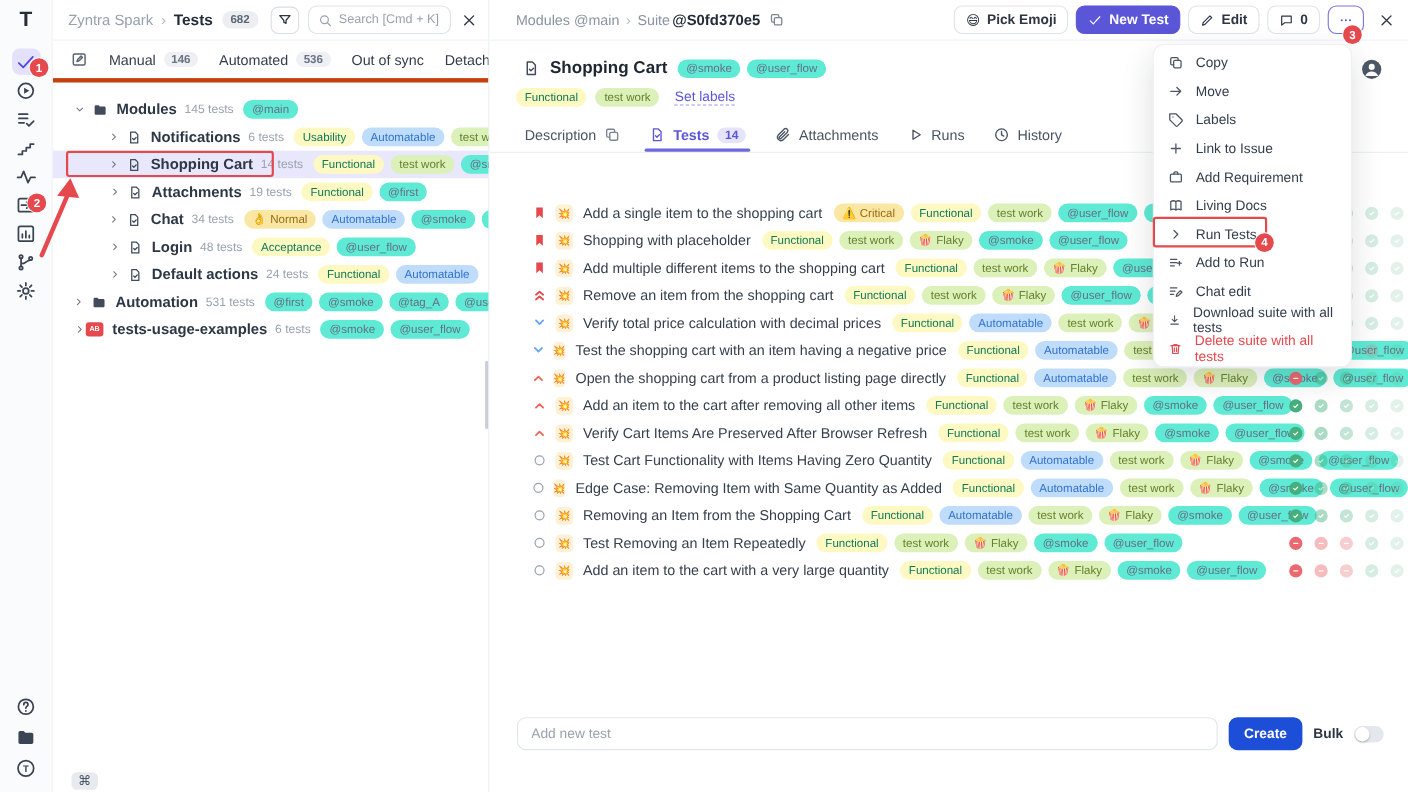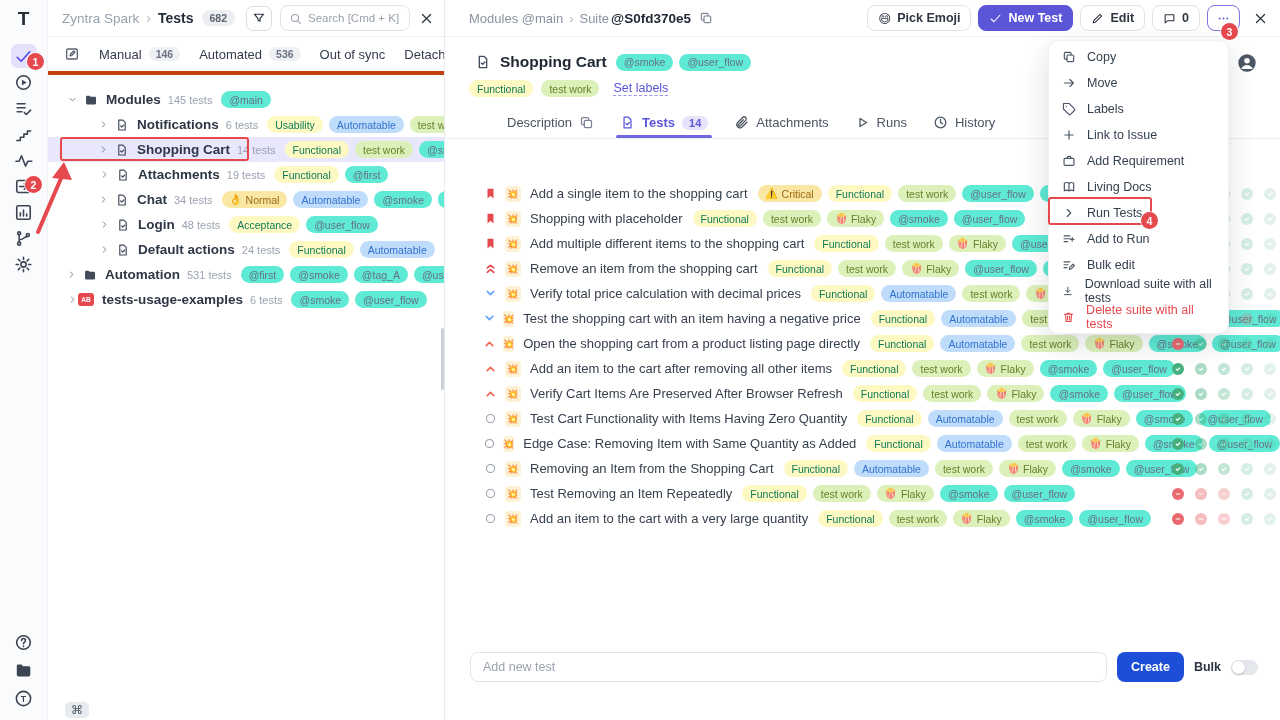--- a/index.html
+++ b/index.html
@@ -69,21 +69,21 @@
   .btn.dots{border:1.5px solid #7a74e0;color:#5b55d8;padding:0 9px}
   .mclose{margin-left:6px;color:#2c3442;cursor:pointer}
   .mclose svg{width:15px;height:15px}
   .avatar{position:absolute;right:22px;top:52px;color:#4d5866;cursor:pointer}
   .avatar svg{width:22px;height:22px}
   .main-title{display:flex;align-items:center;gap:9px;padding:16px 24px 0}
   .main-title .ticon svg{width:16px;height:16px}
   .main-title h1{font-size:15.5px;font-weight:700;color:#1d2631}
   .main-labels{display:flex;align-items:center;gap:8px;padding:9px 24px 0}
   .setlabels{font-size:12.5px;color:#5b55d8;border-bottom:1px dashed #9a94ea;margin-left:6px;cursor:pointer}
-  .tabs-row{display:flex;align-items:center;gap:26px;height:32px;margin-top:10px;border-bottom:1px solid #eceff2;padding-left:40px}
+  .tabs-row{display:flex;align-items:center;gap:26px;height:32px;margin-top:10px;border-bottom:1px solid #eceff2;padding-left:10px}
   .mtab{position:relative;display:flex;align-items:center;gap:7px;font-size:13px;color:#4a5462;cursor:pointer}
   .mtab svg{width:15px;height:15px}
   .mtab .xtra{color:#7b8491}
   .mtab.active{color:#5b55d8;font-weight:600}
   .mtab.active::after{content:'';position:absolute;left:-4px;right:-4px;bottom:-8px;height:3px;background:#6f67e0;border-radius:2px}
   .mtab .tab-cnt{background:#e6e4fb;color:#5b55d8;font-size:11px;font-weight:700;border-radius:9px;padding:1px 7px}
   .tests{position:absolute;left:0;right:0;top:181px}
   .trow{height:25px;display:flex;align-items:center;padding-left:38px;position:relative;white-space:nowrap}
   .prio{width:15px;display:flex;justify-content:center}
   .prio svg{width:13px;height:13px}
@@ -1434,21 +1434,21 @@
           <path d="M3.5 6.5h10M3.5 11.5h10M3.5 16.5h6"></path>
           <path d="M17.5 9.5v6M14.5 12.5h6"></path>
         </svg>
         <span>Add to Run</span>
       </div>
       <div class="mitem">
         <svg class="" viewBox="0 0 24 24" fill="none" stroke="currentColor" stroke-width="2" stroke-linecap="round" stroke-linejoin="round">
           <path d="M3.5 6.5h10M3.5 11.5h7M3.5 16.5h5"></path>
           <path d="M12.5 19.5l1-3.4 5.4-5.4 2.4 2.4-5.4 5.4z"></path>
         </svg>
-        <span>Bulk edit</span>
+        <span>Chat edit</span>
       </div>
       <div class="mitem">
         <svg class="" viewBox="0 0 24 24" fill="none" stroke="currentColor" stroke-width="2" stroke-linecap="round" stroke-linejoin="round">
           <path d="M12 4v10M7.5 10.5L12 15l4.5-4.5M5 19.5h14"></path>
         </svg>
         <span>Download suite with all tests</span>
       </div>
       <div class="mitem danger">
         <svg class="" viewBox="0 0 24 24" fill="none" stroke="currentColor" stroke-width="2" stroke-linecap="round" stroke-linejoin="round">
           <path d="M4.5 7h15M9.5 7V5h5v2M6.5 7l1 13h9l1-13M10.2 10.5v6M13.8 10.5v6"></path>

